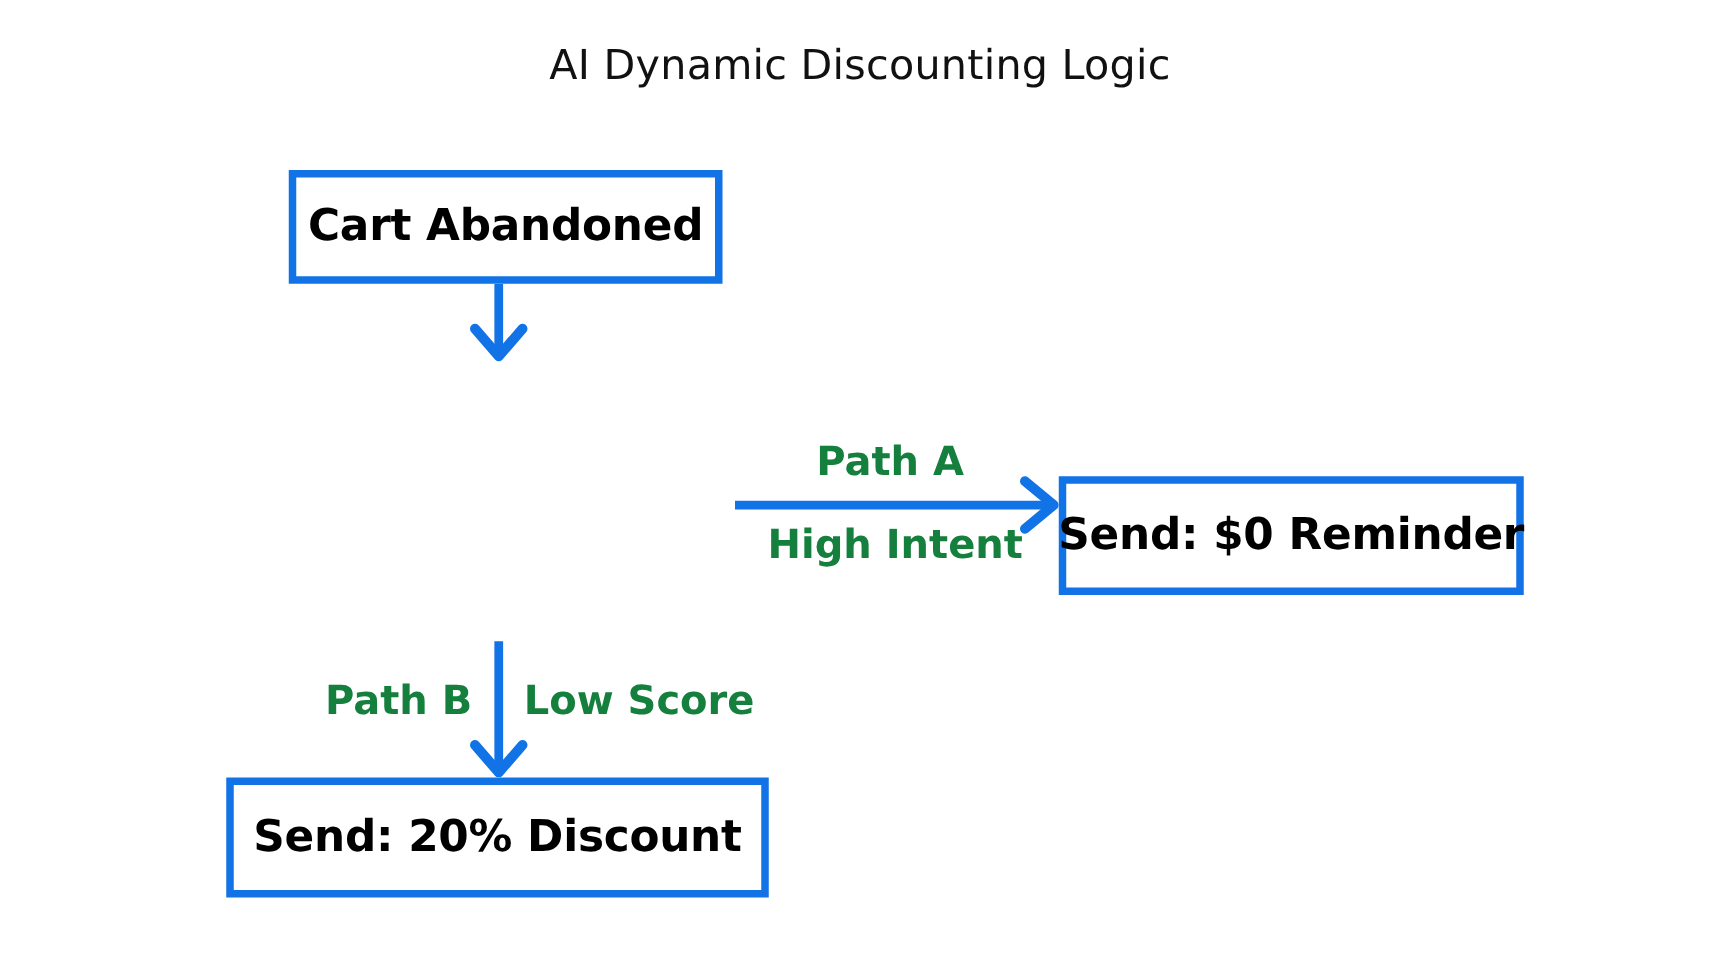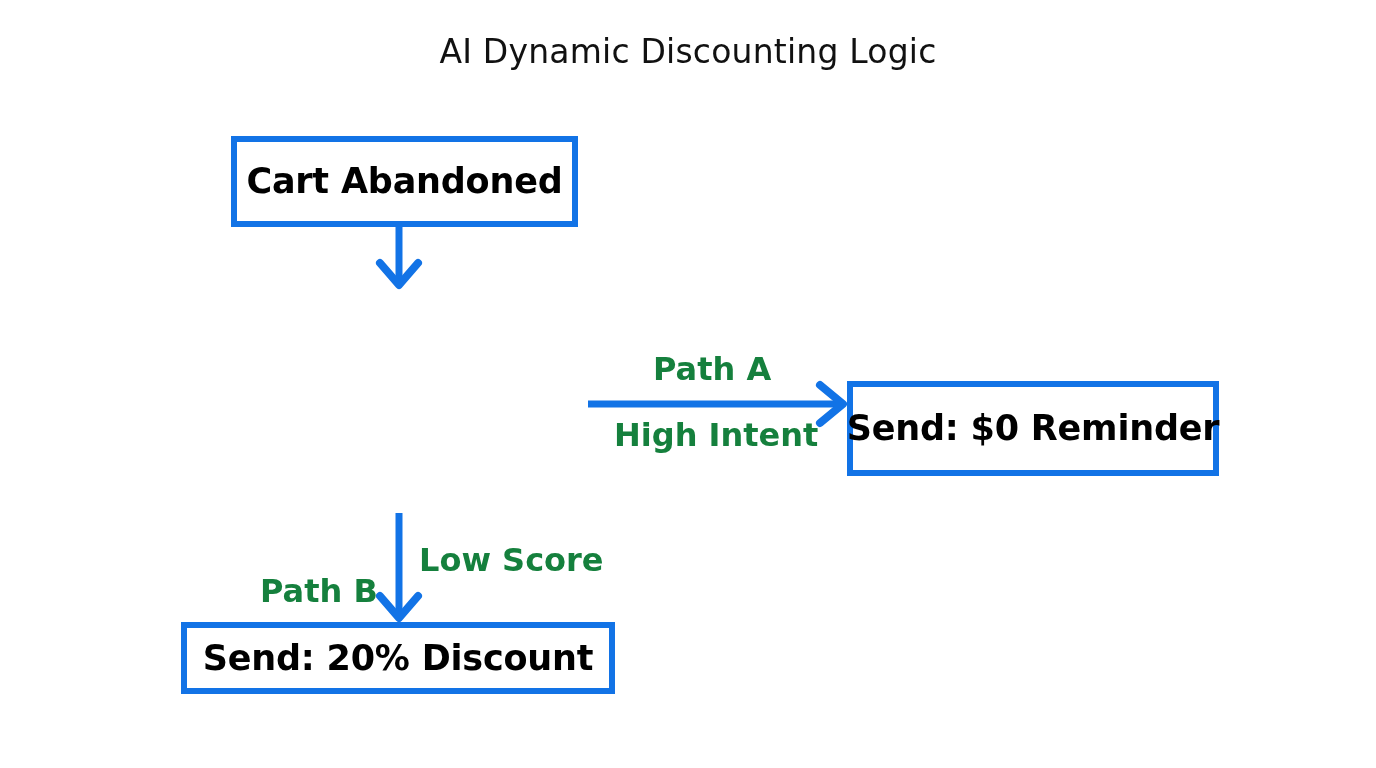--- a/index.html
+++ b/index.html
@@ -63,21 +63,21 @@
     left: 847px;
     top: 357px;
     width: 372px;
     height: 95px;
     margin-top: 24px;
   }
   #node-discount {
     left: 181px;
     top: 622px;
     width: 434px;
-    height: 72px;
+    height: 96px;
   }
   #node-decision {
     position: absolute;
     left: 200px;
     top: 288px;
     width: 396px;
     height: 232px;
   }
   #node-decision svg {
     position: absolute;
@@ -111,21 +111,21 @@
   .edge-label {
     position: absolute;
     font-size: 32px;
     font-weight: 700;
     color: #15803d;
     white-space: nowrap;
     line-height: 1.1;
   }
   #label-path-a { left: 653px; top: 352px; }
   #label-high-score { left: 614px; top: 418px; }
-  #label-path-b { left: 260px; top: 574px; }
+  #label-path-b { left: 260px; top: 543px; }
   #label-low-score { left: 419px; top: 543px; }
 </style>
 </head>
 <body>
 
 <div id="canvas">
 
   <div class="diagram-title">AI Dynamic Discounting Logic</div>
 
   <svg class="edge-layer" width="1376" height="768" viewBox="0 0 1376 768" xmlns="http://www.w3.org/2000/svg">

